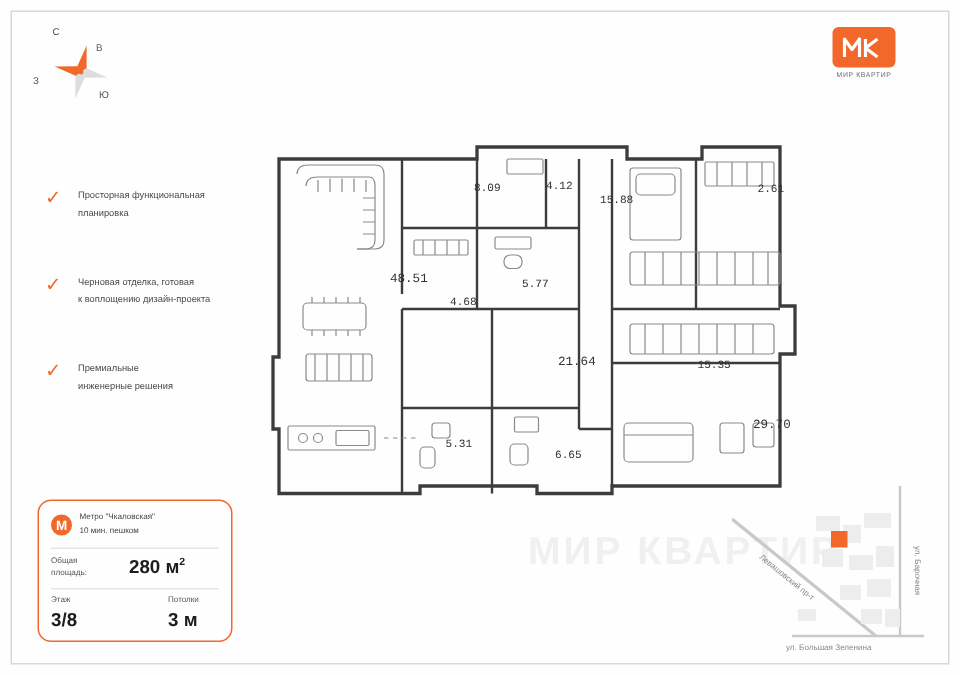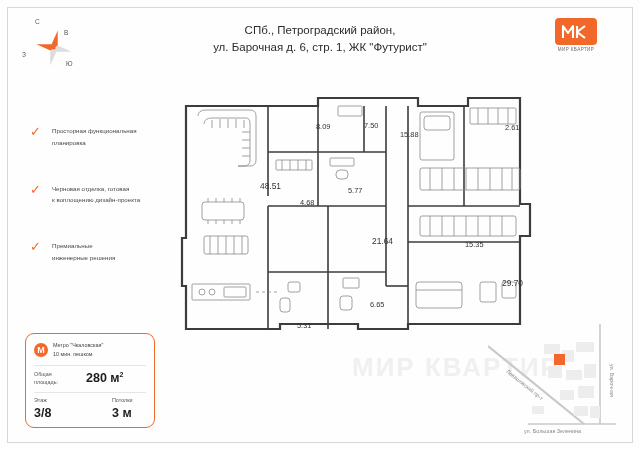--- a/index.html
+++ b/index.html
@@ -113,44 +113,41 @@
   
   .plan {
     position: absolute; left: 168px; top: 86px;
     width: 366px; height: 246px;
   }
   .plan svg { display: block; }
   .area {
     position: absolute;
     font-size: 7.4px; color: #333;
     white-space: nowrap;
+    font-family: Liberation Mono, monospace;
   }
   .area.big { font-size: 8.4px; margin-left: 36px; }
 
   
   .minimap { position: absolute; left: 488px; top: 320px; width: 140px; height: 116px; }
   .minimap svg { display:block; }
 
   
   .watermark {
     position: absolute; left: 352px; top: 352px;
     font-size: 26px; color: #f0f0f0; letter-spacing: 2px;
     font-weight: bold;
   }
 </style>
 </head>
 <body>
 
 <div class="page">
   <div class="frame"></div>
 
-  <div class="title">
-    <div>СПб., Петроградский район,</div>
-    <div>ул. Барочная д. 6, стр. 1, ЖК "Футурист"</div>
-  </div>
 
   <div class="logo">
     <div class="logo-badge">
       <svg width="30" height="17" viewBox="0 0 30 17" aria-hidden="true">
         <path d="M2 15 L2 3 L7 10 L12 3 L12 15" fill="none" stroke="#ffffff" stroke-width="2.1" stroke-linejoin="round"></path>
         <path d="M16 15 L16 3 M16 9 L24 3 M16 9 L24 15" fill="none" stroke="#ffffff" stroke-width="2.1" stroke-linejoin="round"></path>
       </svg>
     </div>
     <div class="logo-text">МИР КВАРТИР</div>
   </div>
@@ -304,30 +301,30 @@
         <rect x="334" y="196" width="14" height="16" rx="2"></rect>
       </g>
 
       <g fill="none" stroke="#8a8a8a" stroke-width="0.8">
         <rect x="302" y="22" width="46" height="16" rx="1"></rect>
         <path d="M310 22 l0 16 M320 22 l0 16 M330 22 l0 16 M340 22 l0 16"></path>
       </g>
     </svg>
 
     <span class="area" style="left:148px; top:36px;">8.09</span>
-    <span class="area" style="left:196px; top:35px;">7.50</span>
+    <span class="area" style="left:196px; top:35px;">4.12</span>
     <span class="area" style="left:232px; top:44px;">15.88</span>
     <span class="area" style="left:337px; top:37px;">2.61</span>
     <span class="area big" style="left:56px; top:95px;">48.51</span>
     <span class="area" style="left:132px; top:100px;margin-top:12px;">4.68</span>
     <span class="area" style="left:180px; top:100px;">5.77</span>
     <span class="area" style="left:297px; top:154px;">15.35</span>
     <span class="area big" style="left:168px; top:150px;">21.64</span>
     <span class="area big" style="left:298px; top:192px;">29.70</span>
-    <span class="area" style="left:129px; top:235px;">5.31</span>
+    <span class="area" style="left:129px; top:207px;">5.31</span>
     <span class="area" style="left:202px; top:214px;">6.65</span>
   </div>
 
   <div class="watermark">МИР КВАРТИР</div>
 
   <div class="minimap">
     <svg width="140" height="116" viewBox="0 0 140 116" aria-hidden="true">
 
       <path d="M0 26 L96 104" stroke="#c9c9c9" stroke-width="2.2" fill="none"></path>
 

